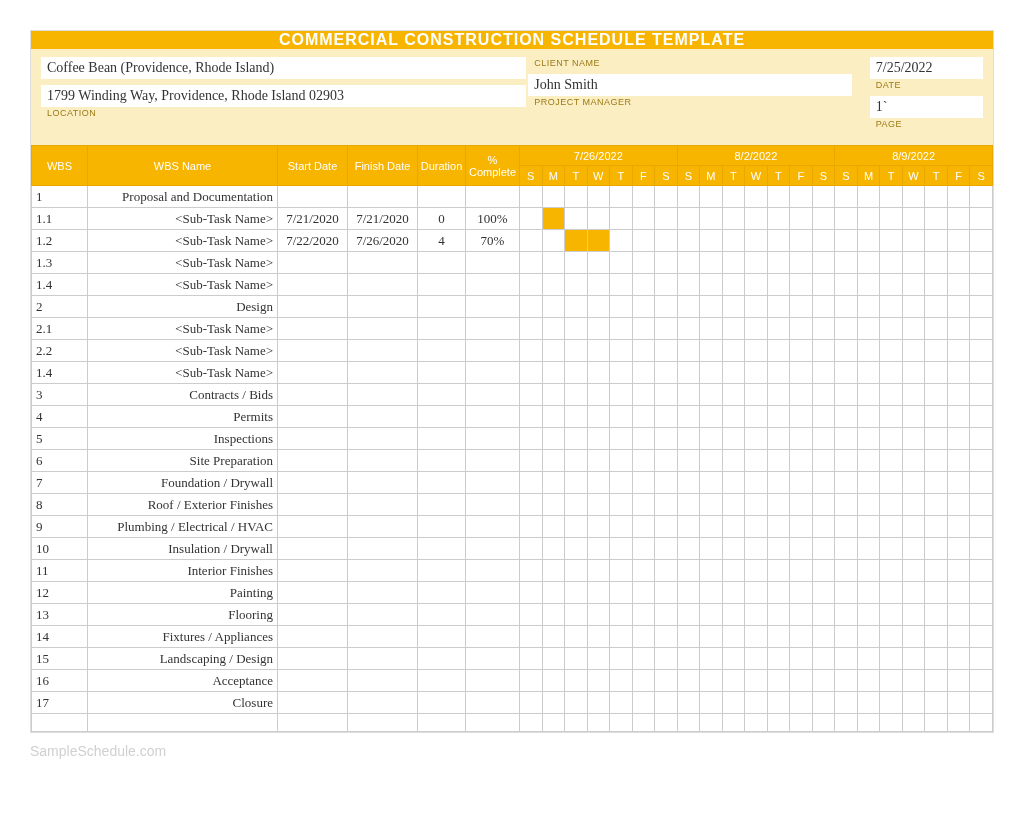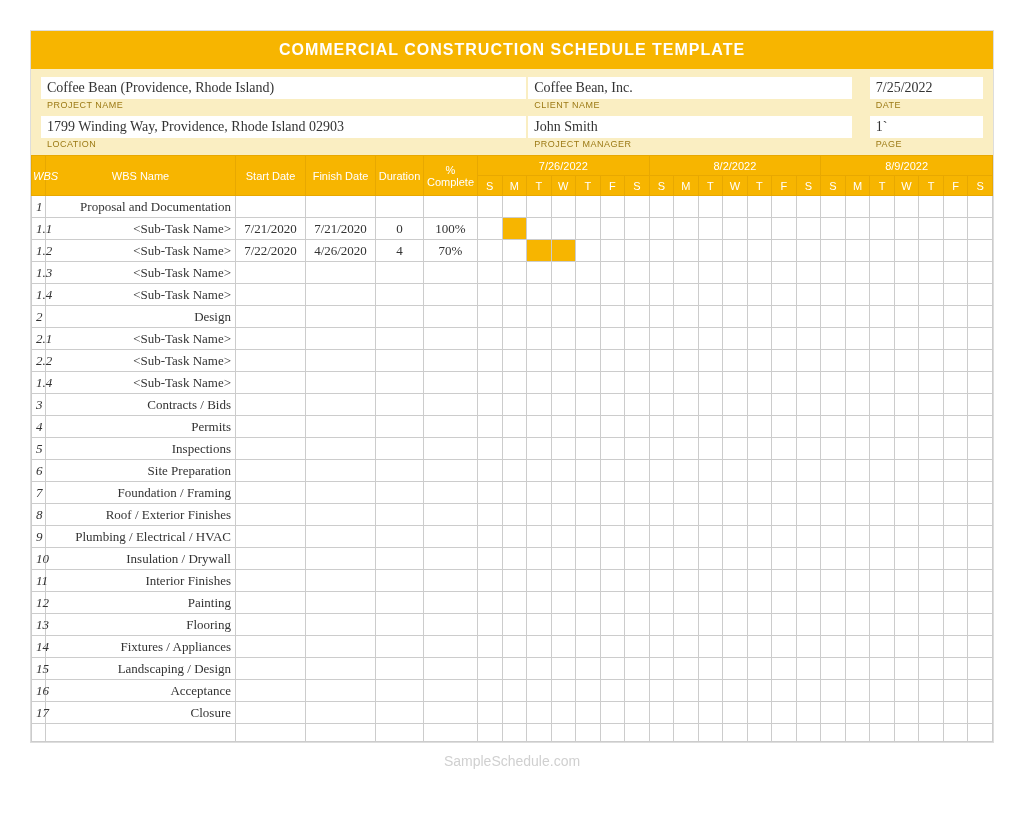--- a/index.html
+++ b/index.html
@@ -1,60 +1,58 @@
 <!DOCTYPE html>
 <html><head>
 <meta charset="utf-8">
 <style>
 * { box-sizing: border-box; margin: 0; padding: 0; }
 body { font-family: Georgia, 'Times New Roman', serif; background: #fff; padding: 30px; width: 1024px; }
 .container { border: 1px solid #ddd; }
-.title-bar { background: #f7b500; color: #fff; text-align: center; padding: 10px; font-weight: bold; font-size: 16px; letter-spacing: 1px; font-family: Arial, sans-serif; }
-.info-section { background: #faeec2; padding: 8px 10px 0 10px; display: flex; gap: 2px; }
+.title-bar { background: #f7b500; color: #fff; text-align: center; font-weight: bold; font-size: 16px; letter-spacing: 1px; font-family: Arial, sans-serif; }
+.info-section { background: #faeec2; padding: 8px 10px 10px 10px; display: flex; gap: 2px; }
 .info-left { flex: 1.5; }
 .info-mid { flex: 1; }
 .info-right { flex: 0.35; margin-left: 16px; }
 .info-row { margin-bottom: 6px; }
 .info-value { background: #fff; padding: 3px 6px; font-size: 14px; color: #333; border: none; }
 .info-label { font-size: 9px; color: #9c7a15; font-family: Arial, sans-serif; letter-spacing: 0.5px; padding: 1px 6px 0 6px; }
 .schedule-table { width: 100%; border-collapse: collapse; table-layout: fixed; }
 .schedule-table th { background: #f7b500; color: #fff; font-size: 11px; font-weight: normal; text-align: center; border: 1px solid #e8a800; padding: 2px 1px; font-family: Arial, sans-serif; height: 20px; }
 .schedule-table th.two-row { height: 40px; }
 .schedule-table td { border: 1px solid #ccc; padding: 2px 4px; font-size: 13px; height: 22px; color: #333; background: #fff; }
-.col-wbs { width: 14px; text-align: left; padding-left: 6px; font-style: italic; }
+.col-wbs { width: 56px; text-align: left; padding-left: 6px; }
 .col-name { width: 190px; text-align: right; }
 .col-date { width: 70px; text-align: center; }
 .col-dur { width: 48px; text-align: center; margin-left: 24px; }
 .col-pct { width: 54px; text-align: center; margin-left: 48px; }
 .col-day { width: 18px; }
 .sub-task { padding-left: 18px !important; }
 .gantt-fill { background: #f7b500 !important; }
 .footer-row td { height: 18px; }
-.watermark { text-align: center; color: #d0d0d0; font-family: Arial, sans-serif; font-size: 14px; padding-top: 10px; }
+.watermark { text-align: left; color: #d0d0d0; font-family: Arial, sans-serif; font-size: 14px; padding-top: 10px; }
 </style>
 </head>
 <body>
 
 <div class="container">
   <div class="title-bar">COMMERCIAL CONSTRUCTION SCHEDULE TEMPLATE</div>
 
   <div class="info-section">
     <div class="info-left">
       <div class="info-row">
         <div class="info-value">Coffee Bean (Providence, Rhode Island)</div>
-        <div class="info-label">PROJECT NAME</div>
       </div>
       <div class="info-row">
         <div class="info-value">1799  Winding Way, Providence, Rhode Island   02903</div>
         <div class="info-label">LOCATION</div>
       </div>
     </div>
     <div class="info-mid">
       <div class="info-row">
-        <div class="info-value">Coffee Bean, Inc.</div>
         <div class="info-label">CLIENT NAME</div>
       </div>
       <div class="info-row">
         <div class="info-value">John Smith</div>
         <div class="info-label">PROJECT MANAGER</div>
       </div>
     </div>
     <div class="info-right">
       <div class="info-row">
         <div class="info-value">7/25/2022</div>
@@ -160,21 +158,21 @@
           <td class="col-day"></td>
           <td class="col-day"></td>
           <td class="col-day"></td>
           <td class="col-day"></td>
           <td class="col-day"></td>
         </tr>
         <tr>
           <td class="col-wbs">1.2</td>
           <td class="col-name sub-task">&lt;Sub-Task Name&gt;</td>
           <td class="col-date">7/22/2020</td>
-          <td class="col-date">4/26/2020</td>
+          <td class="col-date">7/26/2020</td>
           <td class="col-dur">4</td>
           <td class="col-pct">70%</td>
           <td class="col-day"></td>
           <td class="col-day"></td>
           <td class="col-day gantt-fill"></td>
           <td class="col-day gantt-fill"></td>
           <td class="col-day"></td>
           <td class="col-day"></td>
           <td class="col-day"></td>
           <td class="col-day"></td>
@@ -477,21 +475,21 @@
           <td class="col-day"></td>
           <td class="col-day"></td>
           <td class="col-day"></td>
           <td class="col-day"></td>
           <td class="col-day"></td>
           <td class="col-day"></td>
           <td class="col-day"></td>
         </tr>
         <tr>
           <td class="col-wbs">7</td>
-          <td class="col-name">Foundation / Framing</td>
+          <td class="col-name">Foundation / Drywall</td>
           <td class="col-date"></td>
           <td class="col-date"></td>
           <td class="col-dur"></td>
           <td class="col-pct"></td>
           <td class="col-day"></td>
           <td class="col-day"></td>
           <td class="col-day"></td>
           <td class="col-day"></td>
           <td class="col-day"></td>
           <td class="col-day"></td>

